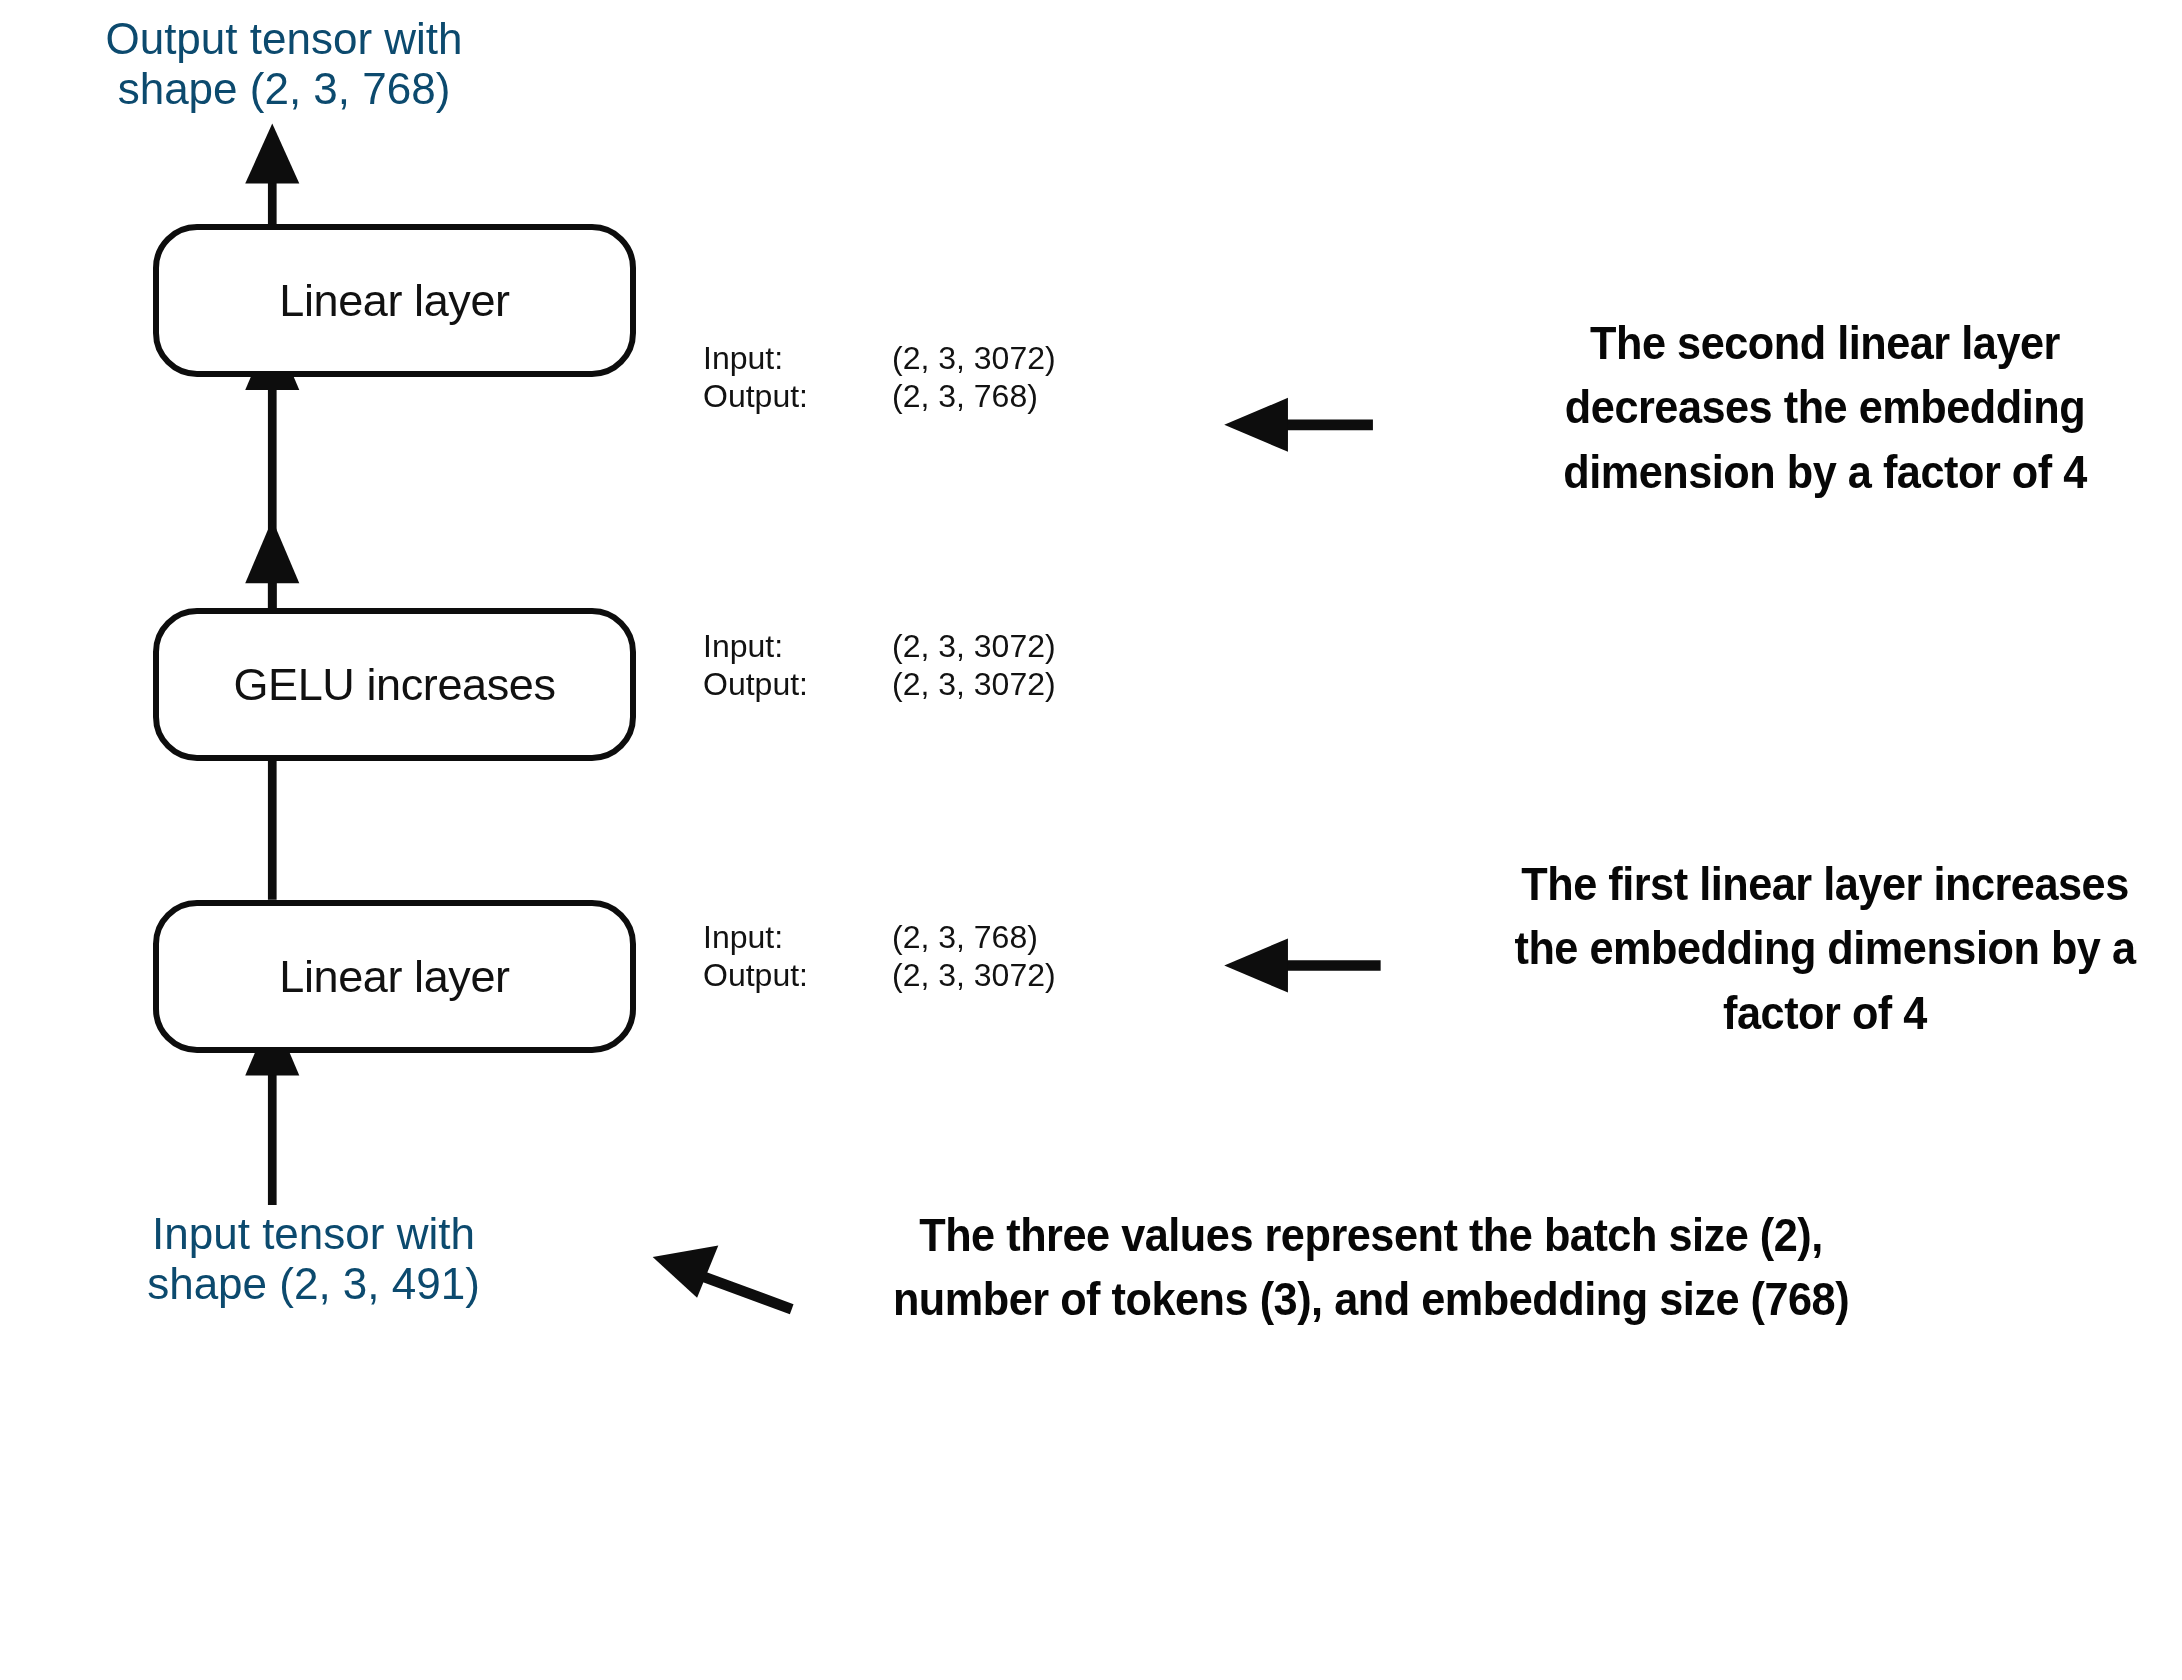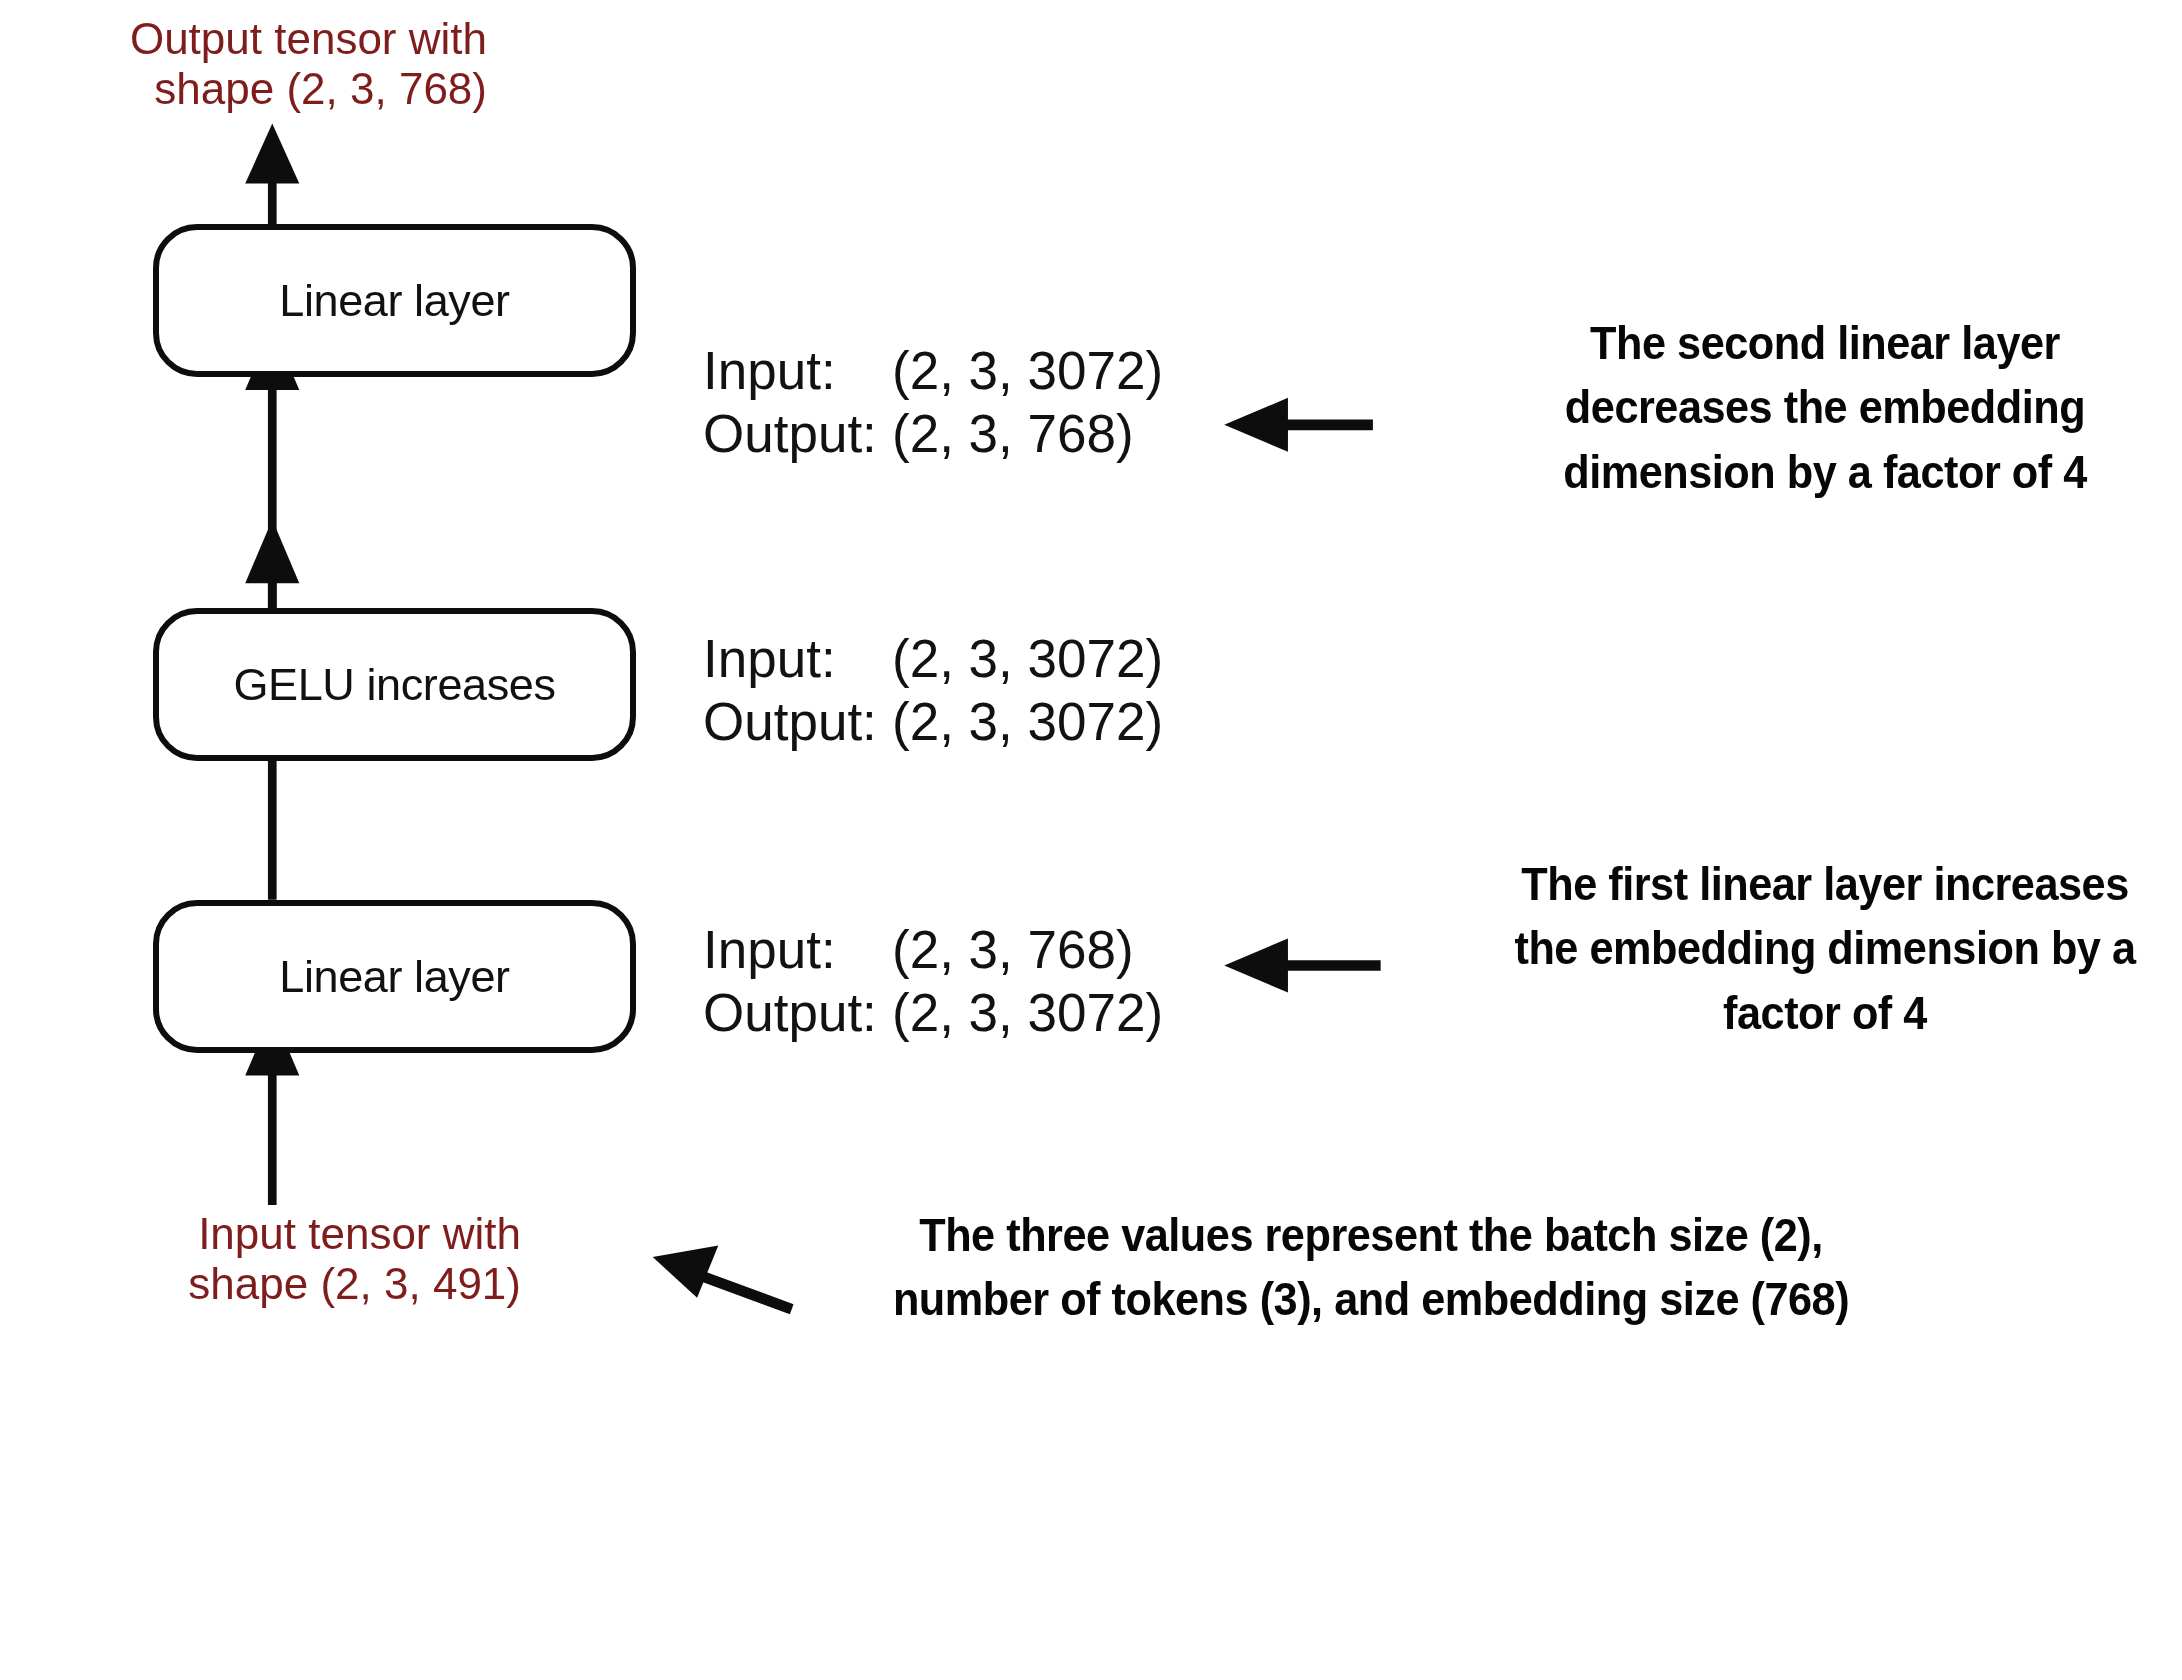--- a/index.html
+++ b/index.html
@@ -41,30 +41,30 @@
     color: #111111;
     white-space: nowrap;
     font-family: "Liberation Sans", "DejaVu Sans", sans-serif;
   }
 
   
   .tensor-label {
     position: absolute;
     font-size: 44px;
     line-height: 1.14;
-    color: #7f1d1d;
-    text-align: right;
+    color: #0c4a6e;
+    text-align: center;
     white-space: pre-line;
     font-family: "Liberation Sans", "DejaVu Sans", sans-serif;
   }
 
   
   .shape-block {
     position: absolute;
-    font-size: 53px;
+    font-size: 32px;
     line-height: 1.18;
     color: #121212;
     font-family: "Liberation Sans", "DejaVu Sans", sans-serif;
   }
   .shape-row {
     display: flex;
     white-space: nowrap;
   }
   .shape-key { width: 189px; flex: 0 0 189px; }
   .shape-val { }

